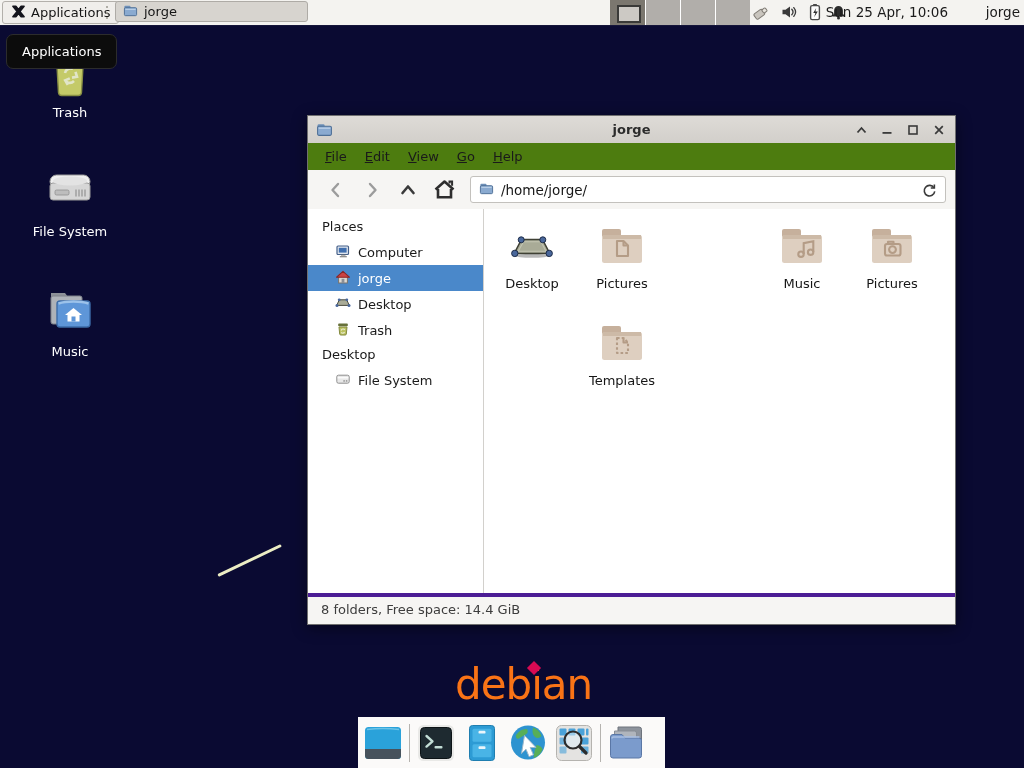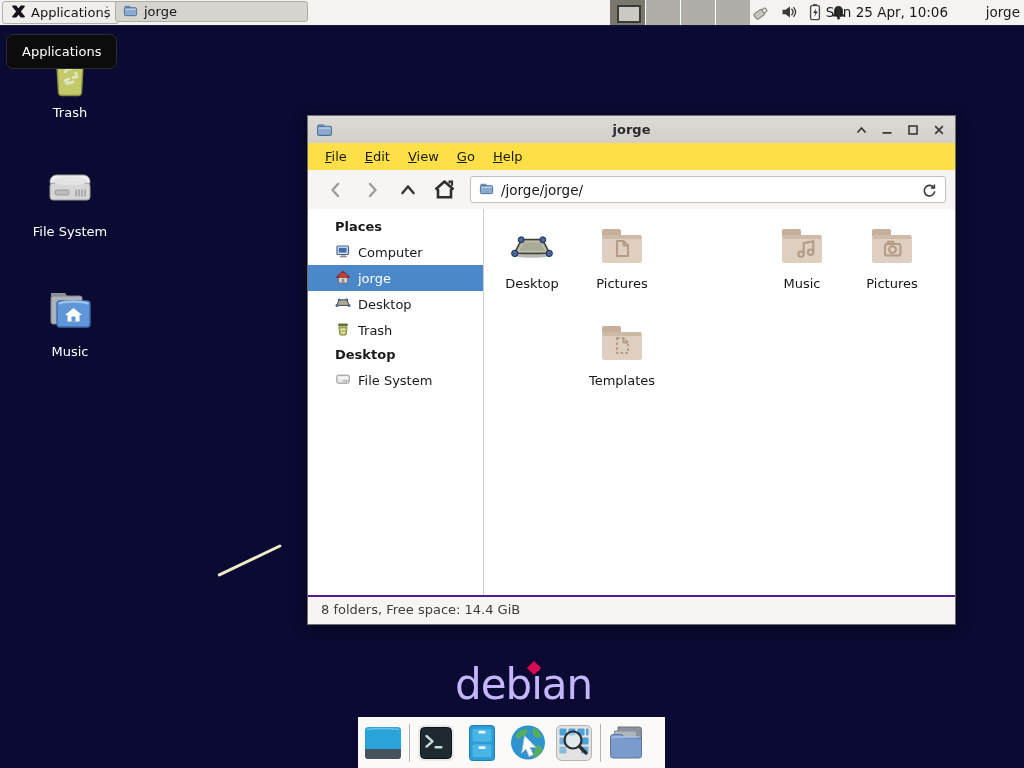--- a/index.html
+++ b/index.html
@@ -37,44 +37,44 @@
 
   
   .win{position:absolute;left:307px;top:115px;width:649px;height:510px;background:#fff;border:1px solid #6f6f6f;
     box-sizing:border-box;box-shadow:0 3px 14px rgba(0,0,0,.45);}
   .tbar{position:absolute;left:0;top:0;right:0;height:27px;background:linear-gradient(#dedbd7,#d2cfca);border-bottom:1px solid #b5b2ad;}
   .tbar .wicon{position:absolute;left:8px;top:5px;}
   .tbar .title{position:absolute;left:0;right:0;top:0;height:27px;line-height:27px;text-align:center;
     font-size:13px;font-weight:bold;color:#2b2b2b;}
   .controls{position:absolute;right:8px;top:0;height:27px;display:flex;align-items:center;gap:10px;}
   .controls span{display:flex;align-items:center;justify-content:center;width:16px;height:16px;cursor:default;}
-  .mbar{position:absolute;left:0;top:27px;right:0;height:27px;background:#fde047;display:flex;align-items:flex-end;padding-left:8px;}
+  .mbar{position:absolute;left:0;top:27px;right:0;height:27px;background:#4d7c0f;display:flex;align-items:flex-end;padding-left:8px;}
   .menu-item{display:inline-block;height:27px;line-height:27px;padding:0 9px;font-size:13px;color:#1a1a1a;}
   .menu-item::first-letter{text-decoration:underline;}
   .toolbar{position:absolute;left:0;top:54px;right:0;height:39px;background:#f6f5f3;border-bottom:1px solid #d6d4d0;}
   .tool-btn{position:absolute;top:6px;width:28px;height:27px;display:flex;align-items:center;justify-content:center;border-radius:3px;}
   .pathbar{position:absolute;left:162px;top:6px;width:476px;height:27px;background:#fff;border:1px solid #c3c1bd;
     border-radius:3px;display:flex;align-items:center;gap:7px;padding:0 8px;box-sizing:border-box;font-size:13.5px;color:#161616;}
   .pathbar .reload{margin-left:auto;display:flex;}
   .content{position:absolute;left:0;top:93px;right:0;bottom:27px;background:#fff;}
   .sidebar{position:absolute;left:0;top:0;bottom:0;width:176px;border-right:1px solid #d2d0cc;background:#fff;
     box-sizing:border-box;padding-top:6px;font-size:13px;color:#1a1a1a;}
-  .side-h{height:24px;line-height:24px;padding-left:27px;font-weight:bold;}
+  .side-h{height:24px;line-height:24px;padding-left:14px;font-weight:normal;}
   .side-item{height:26px;display:flex;align-items:center;gap:7px;padding-left:27px;}
   .side-item.sel{background:#4a88ca;color:#fff;}
   .side-item svg{flex:0 0 auto;}
   .files{position:absolute;left:176px;top:0;right:0;bottom:0;background:#fff;}
   .cell{position:absolute;width:90px;text-align:center;font-size:13px;color:#161616;}
   .cell svg{display:block;margin:0 auto;}
   .cell .lbl{margin-top:5px;}
-  .status{position:absolute;left:0;right:0;bottom:0;height:27px;background:#f6f5f3;border-top:2px solid #4c1d95;
+  .status{position:absolute;left:0;right:0;bottom:0;height:27px;background:#f6f5f3;border-top:4px solid #4c1d95;
     line-height:26px;padding-left:13px;font-size:13px;color:#3d3d3d;}
 
   
-  .debian{position:absolute;left:455px;top:660px;font-size:42px;color:#c4b5fd;letter-spacing:-1px;font-weight:500;}
+  .debian{position:absolute;left:455px;top:660px;font-size:42px;color:#f97316;letter-spacing:-1px;font-weight:500;}
   .debian .diamond{position:absolute;left:74px;top:3px;width:10px;height:10px;background:#d70a53;transform:rotate(45deg);}
 
   
   .dock{position:absolute;left:358px;top:717px;width:307px;height:51px;background:#fbfaf9;
     display:flex;align-items:center;gap:6px;padding:0 5px;box-sizing:border-box;}
   .dock-sep{width:1px;height:38px;background:#b5b3af;}
   .dock-item{display:flex;align-items:center;justify-content:center;}
 </style>
 </head>
 <body>
@@ -270,21 +270,21 @@
           </svg>
       </span>
       <div class="pathbar">
         <span>
           <svg width="15" height="15" viewBox="0 0 16 16">
               <rect x="1.5" y="3" width="6.5" height="4" rx="1" fill="#6e90b8"></rect>
               <rect x="1.5" y="5" width="13" height="8.5" rx="1.2" fill="#8aaad0" stroke="#4e6f96" stroke-width="1"></rect>
               <path d="M2.5 6.8h11" stroke="#b8cde6" stroke-width="1.3" fill="none"></path>
             </svg>
         </span>
-        <span>/jorge/jorge/</span>
+        <span>/home/jorge/</span>
         <span class="reload">
           <svg width="16" height="16" viewBox="0 0 17 17">
               <path d="M13.8 6.2A5.6 5.6 0 1014.6 10" fill="none" stroke="#3a3a3a" stroke-width="1.7"></path>
               <path d="M14.2 2.6v3.8h-3.8" fill="none" stroke="#3a3a3a" stroke-width="1.7"></path>
             </svg>
         </span>
       </div>
     </div>
 
     <div class="content">

